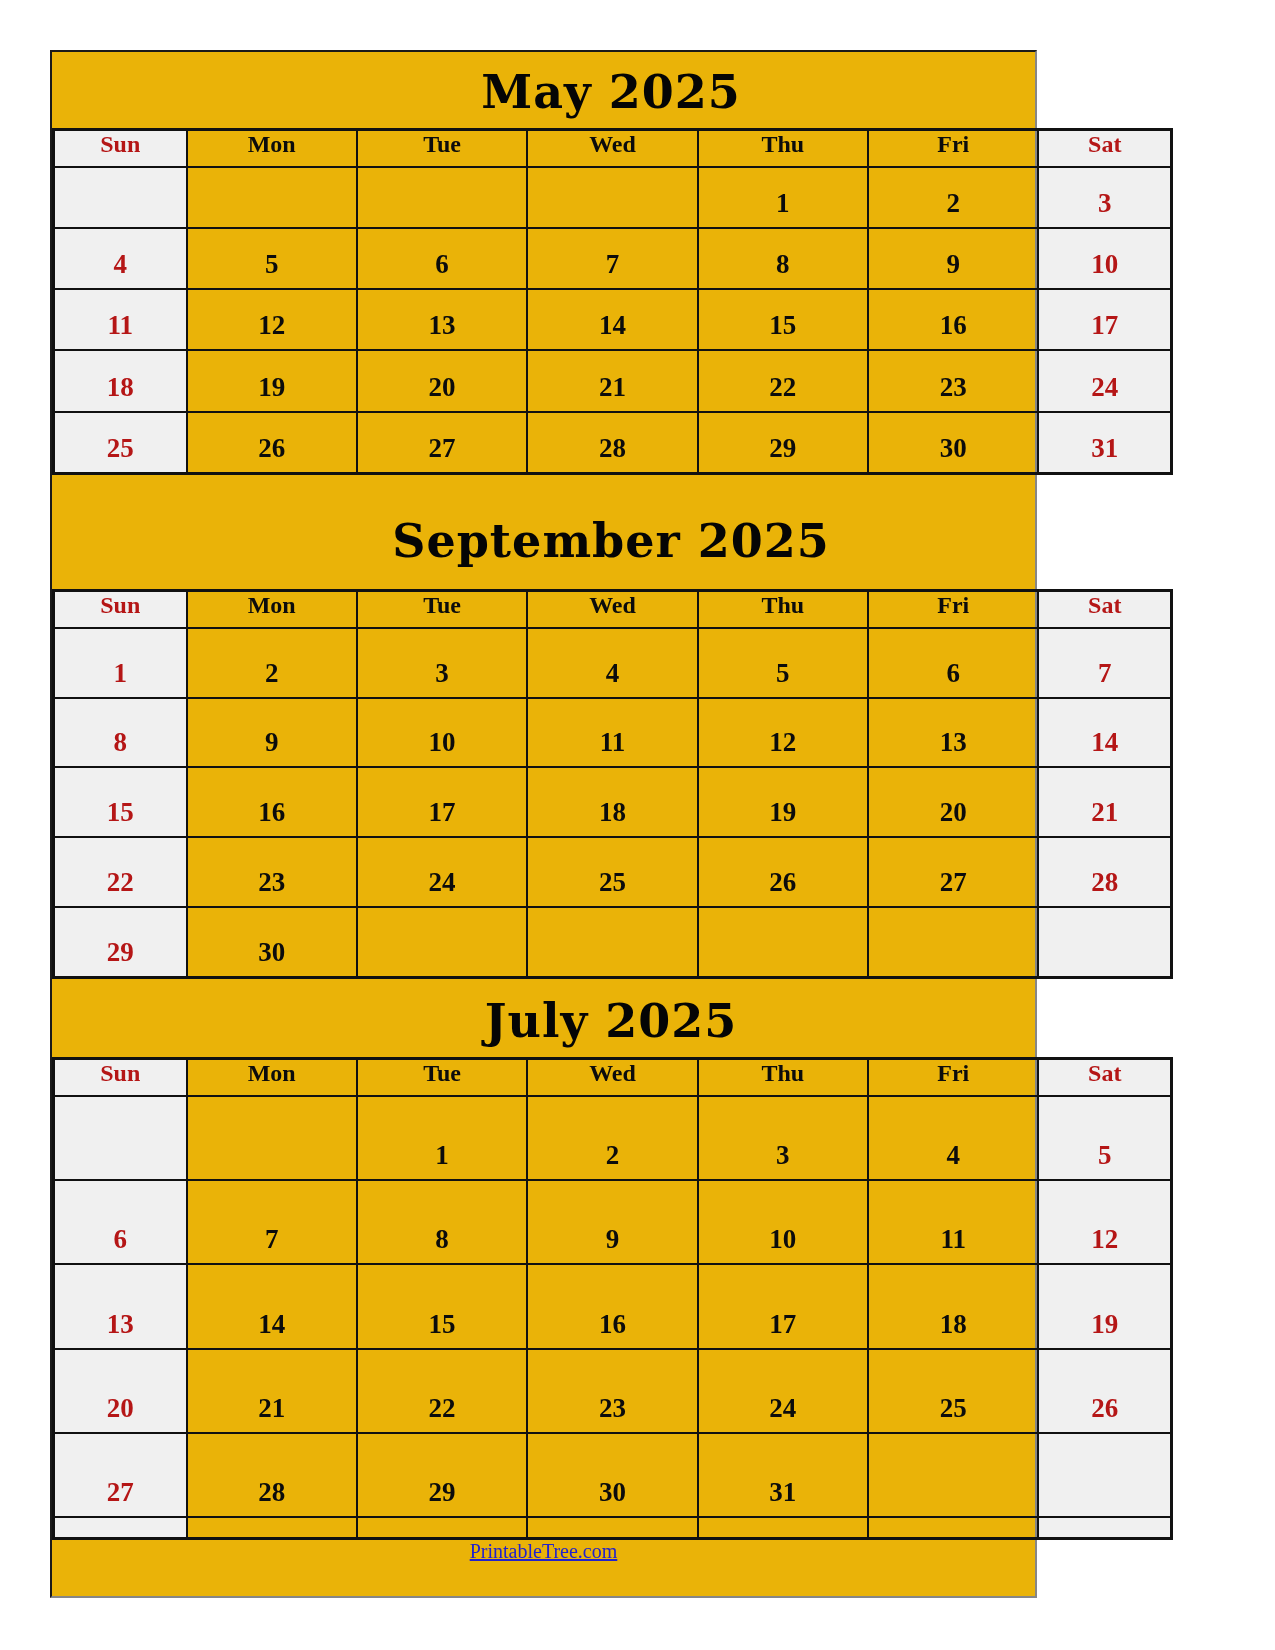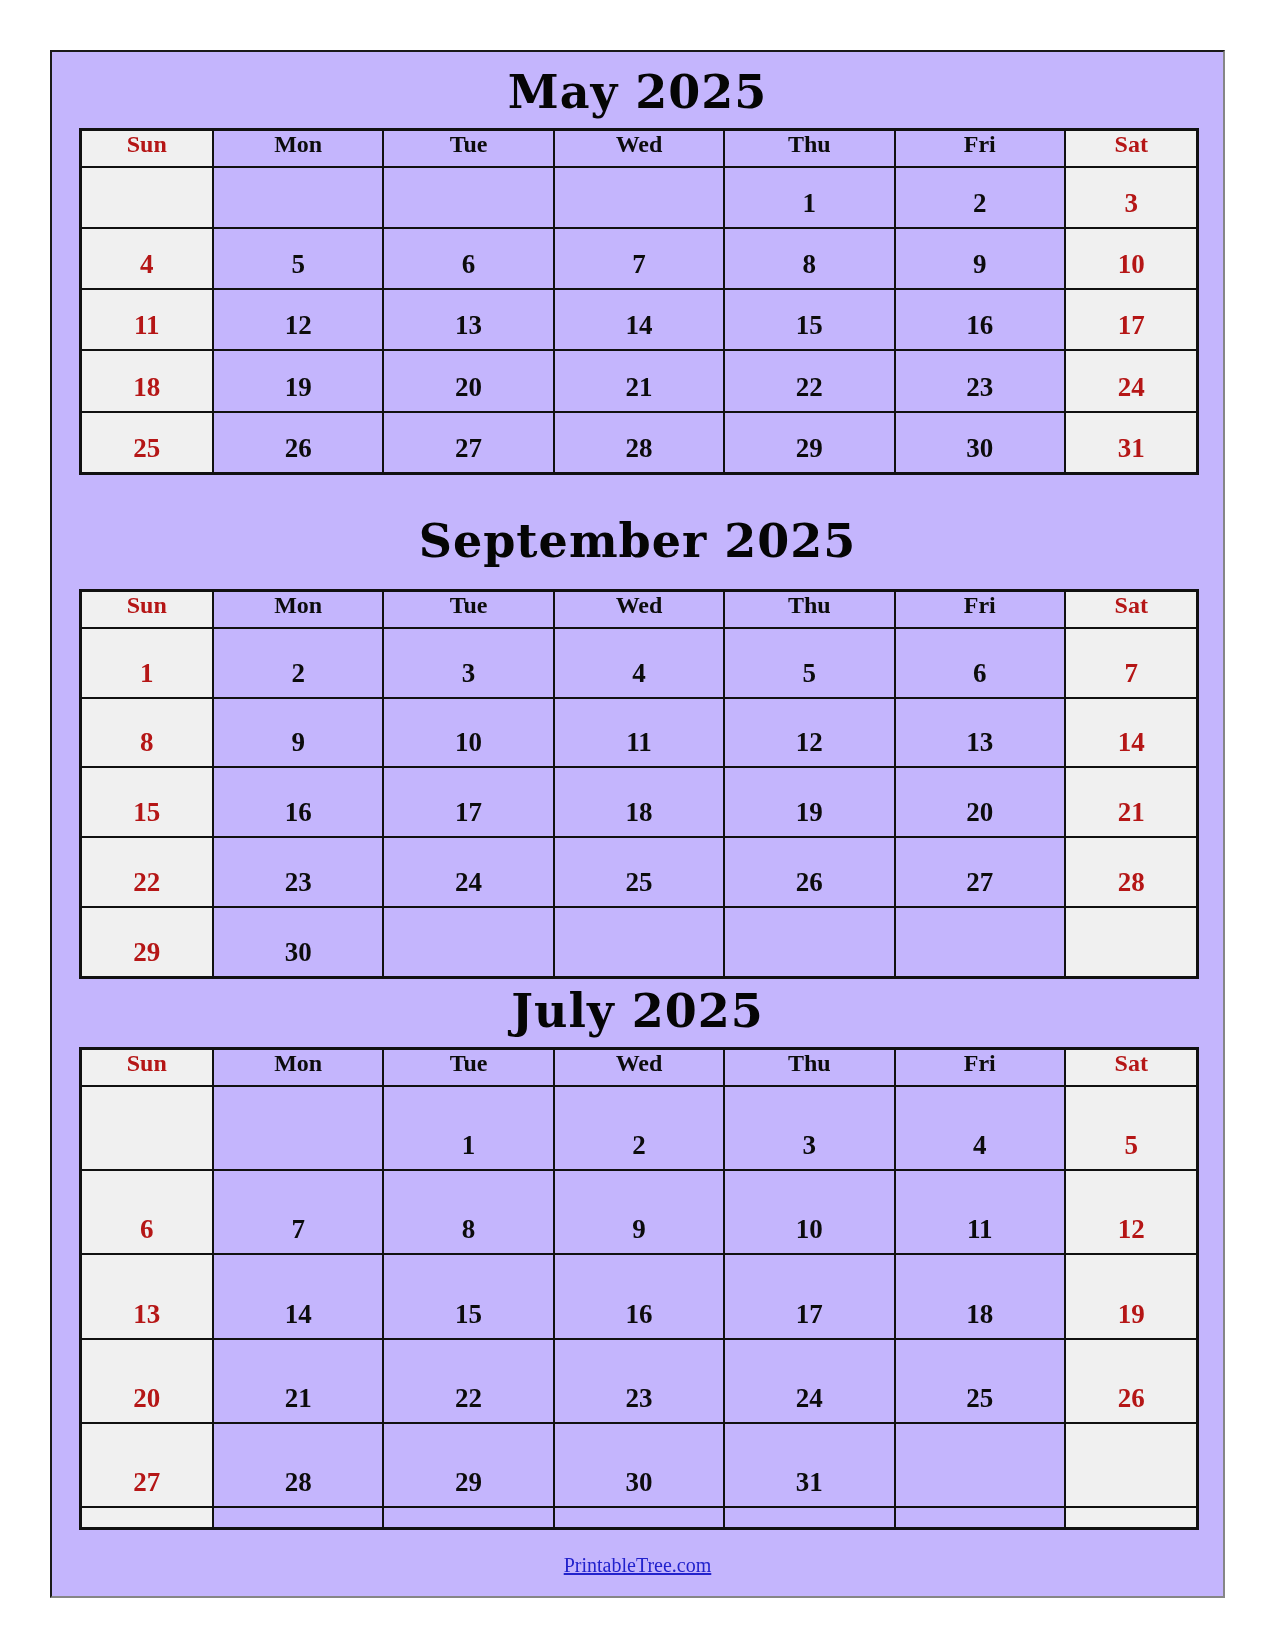--- a/index.html
+++ b/index.html
@@ -10,34 +10,34 @@
     --link:#2222cc;
   }
   *{margin:0;padding:0;}
   html,body{background:#ffffff;}
   body{
     width:1275px;height:1650px;position:relative;
     font-family:"Liberation Serif",serif;
   }
   .sheet{
     position:absolute;left:50px;top:50px;
-    width:1175px;height:1548px;box-sizing:border-box;
+    width:987px;height:1548px;box-sizing:border-box;
     border:2px solid;
     border-color:#1a1a1a #868686 #868686 #1a1a1a;
-    background:#c4b5fd;
+    background:#eab308;
   }
   .content{width:1118px;margin:0 auto;}
   .month-title{
     font-family:"DejaVu Serif","Liberation Serif",serif;
     font-weight:bold;font-size:46px;line-height:52px;
     letter-spacing:1px;text-align:center;color:#050505;
   }
   .month:nth-child(1) .month-title{margin:14px 0 10px;}
   .month:nth-child(2) .month-title{margin:40px 0 22px;}
-  .month:nth-child(3) .month-title{margin:6px 0 10px;}
+  .month:nth-child(3) .month-title{margin:16px 0 10px;}
   table{
     border-collapse:collapse;table-layout:fixed;width:1118px;
     border:3px solid var(--grid);
   }
   .month:nth-child(1) table{height:347px;}
   .month:nth-child(2) table{height:390px;}
   .month:nth-child(3) table{height:483px;}
   col.c-end{width:133px;}
   col.c-mid{width:170.4px;}
   th,td{
@@ -45,21 +45,21 @@
     box-sizing:border-box;
     text-align:center;vertical-align:bottom;
     padding:0 0 8px 0;
     font-weight:bold;color:var(--ink);
     overflow:hidden;
   }
   th{font-size:24px;}
   td{font-size:27px;}
   .weekend{background:var(--wk-bg);color:var(--wk-red);margin-left:30px;}
   th.weekend{color:var(--wk-red);}
-  .footer{text-align:center;margin-top:24px;}
+  .footer{text-align:center;}
   .footer a{
     font-family:"Liberation Serif",serif;
     font-size:20px;color:var(--link);
     text-decoration:underline;
   }
 </style>
 </head>
 <body>
 
 <div class="sheet">

